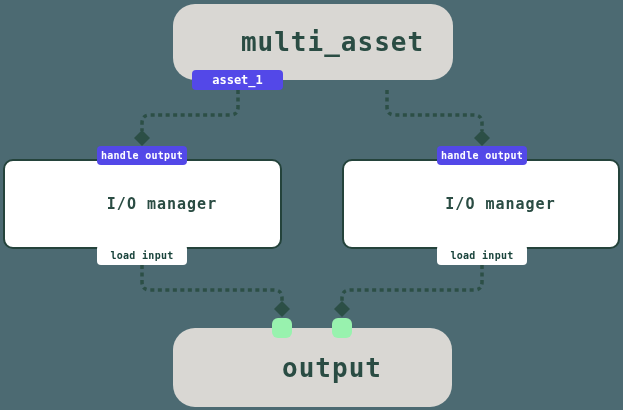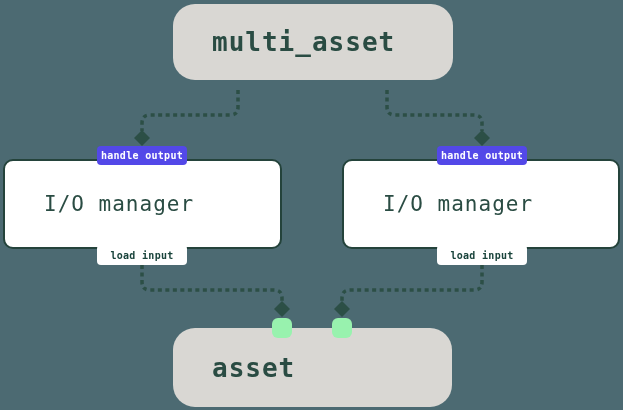--- a/index.html
+++ b/index.html
@@ -12,38 +12,38 @@
     width:623px;height:410px;
     background:#4c6a72;
     overflow:hidden;
   }
   .edge-layer{
     position:absolute;left:0;top:0;width:623px;height:410px;
     z-index:1;pointer-events:none;
   }
   .node{
     position:absolute;
-    display:flex;align-items:center;justify-content:flex-start;
+    display:flex;align-items:center;justify-content:center;
     box-sizing:border-box;
     z-index:2;
     padding-left:39px;
   }
   .node-gray{
     background:#d9d7d3;
     border-radius:22px;
     color:#2a4c43;
     font-size:26px;font-weight:600;
     letter-spacing:1px;
   }
   .node-white{
     background:#ffffff;
     border:2.5px solid #24433b;
     border-radius:10px;
     color:#2a4c43;
-    font-size:21px;font-weight:400;
+    font-size:15px;font-weight:700;
     letter-spacing:1px;
   }
   .badge{
     position:absolute;
     display:flex;align-items:center;justify-content:center;
     box-sizing:border-box;
     border-radius:4px;
     font-weight:700;
     z-index:3;
   }
@@ -97,20 +97,23 @@
     <path class="edge" d="M142 265 L142 282 Q142 290 150 290 L274 290 Q282 290 282 298 L282 302"></path>
     <polygon class="arrowhead" points="282,301 290,309 282,317 274,309"></polygon>
     <path class="edge" d="M482 265 L482 282 Q482 290 474 290 L350 290 Q342 290 342 298 L342 302"></path>
     <polygon class="arrowhead" points="342,301 350,309 342,317 334,309"></polygon>
   </svg>
 
   <div id="node-multi-asset" class="node node-gray">
     <span>multi_asset</span>
   </div>
 
+  <div id="badge-asset-1" class="badge badge-purple badge-asset">
+    <span>asset_1</span>
+  </div>
 
   <div id="badge-handle-output-left" class="badge badge-purple badge-io">
     <span>handle output</span>
   </div>
   <div id="badge-handle-output-right" class="badge badge-purple badge-io">
     <span>handle output</span>
   </div>
 
   <div id="node-io-left" class="node node-white">
     <span>I/O manager</span>
@@ -123,16 +126,16 @@
     <span>load input</span>
   </div>
   <div id="badge-load-input-right" class="badge badge-green badge-io">
     <span>load input</span>
   </div>
 
   <div id="square-left" class="square"></div>
   <div id="square-right" class="square"></div>
 
   <div id="node-asset" class="node node-gray">
-    <span>asset</span>
+    <span>output</span>
   </div>
 
 </div>
 
 </body></html>

